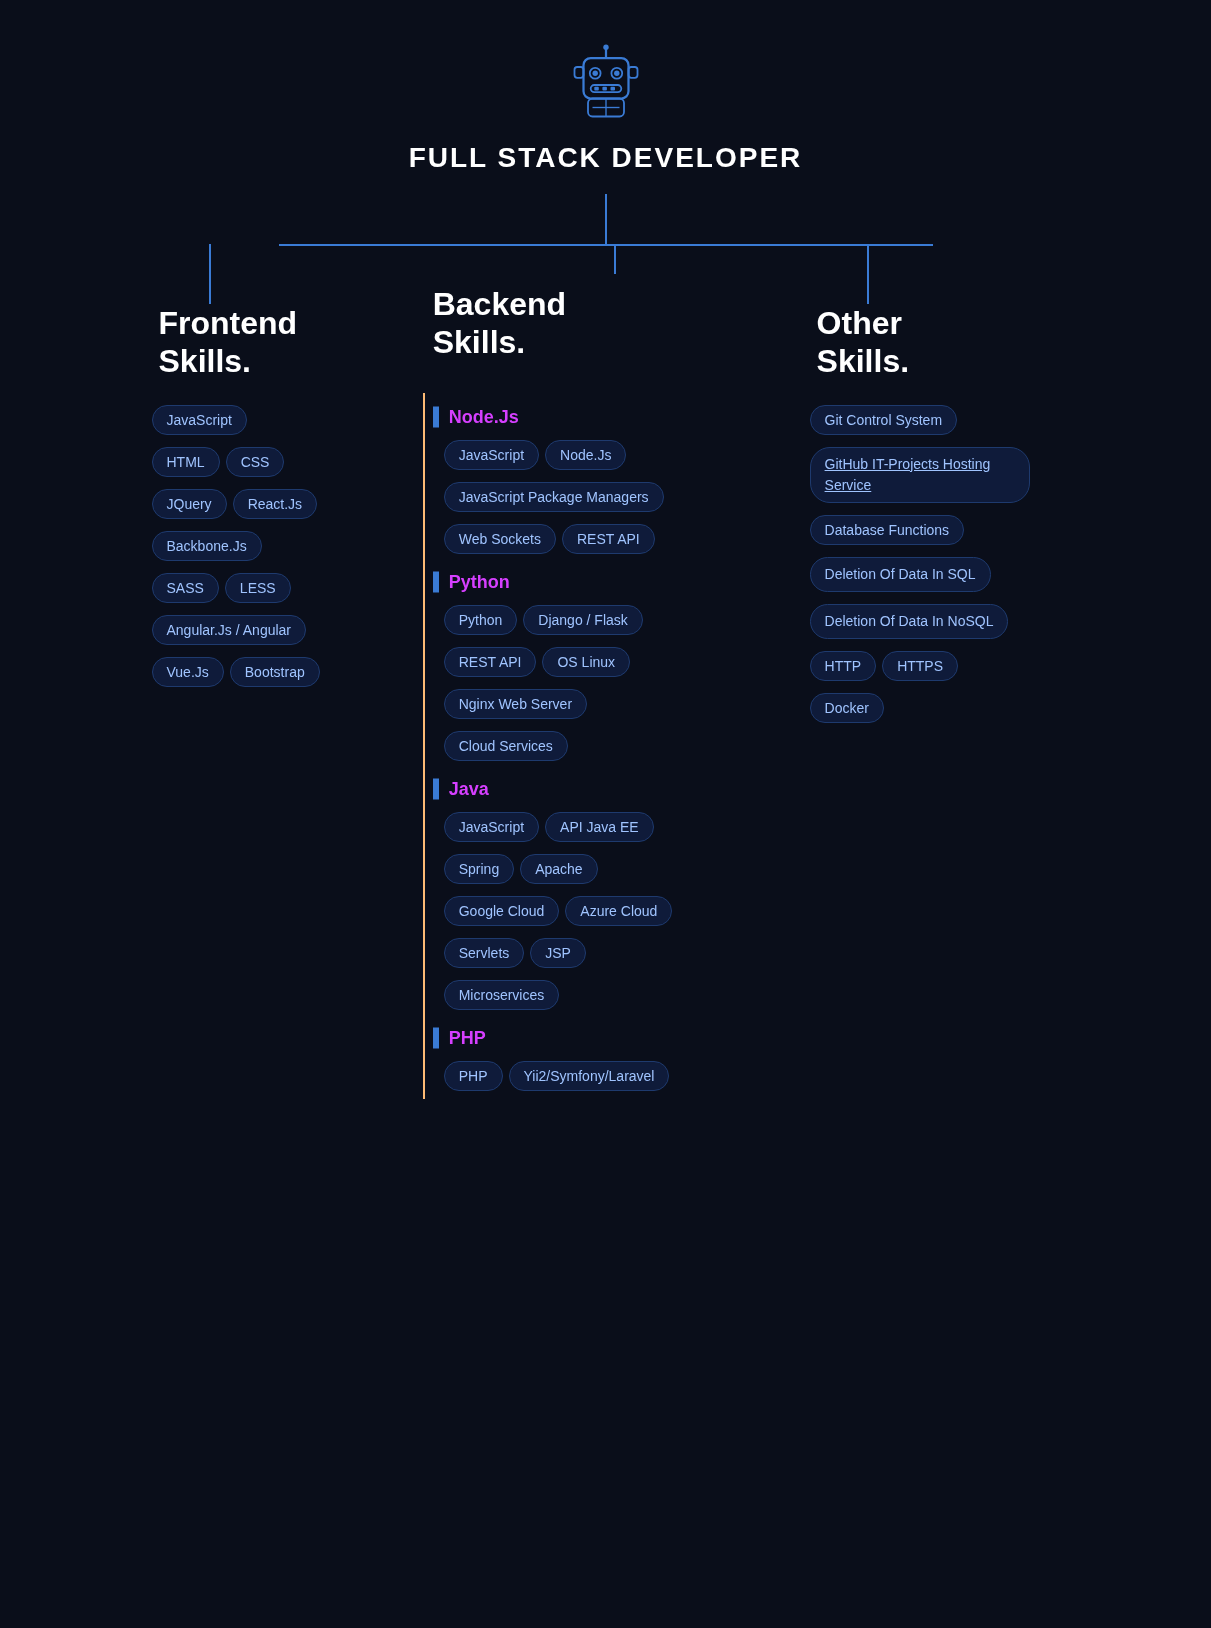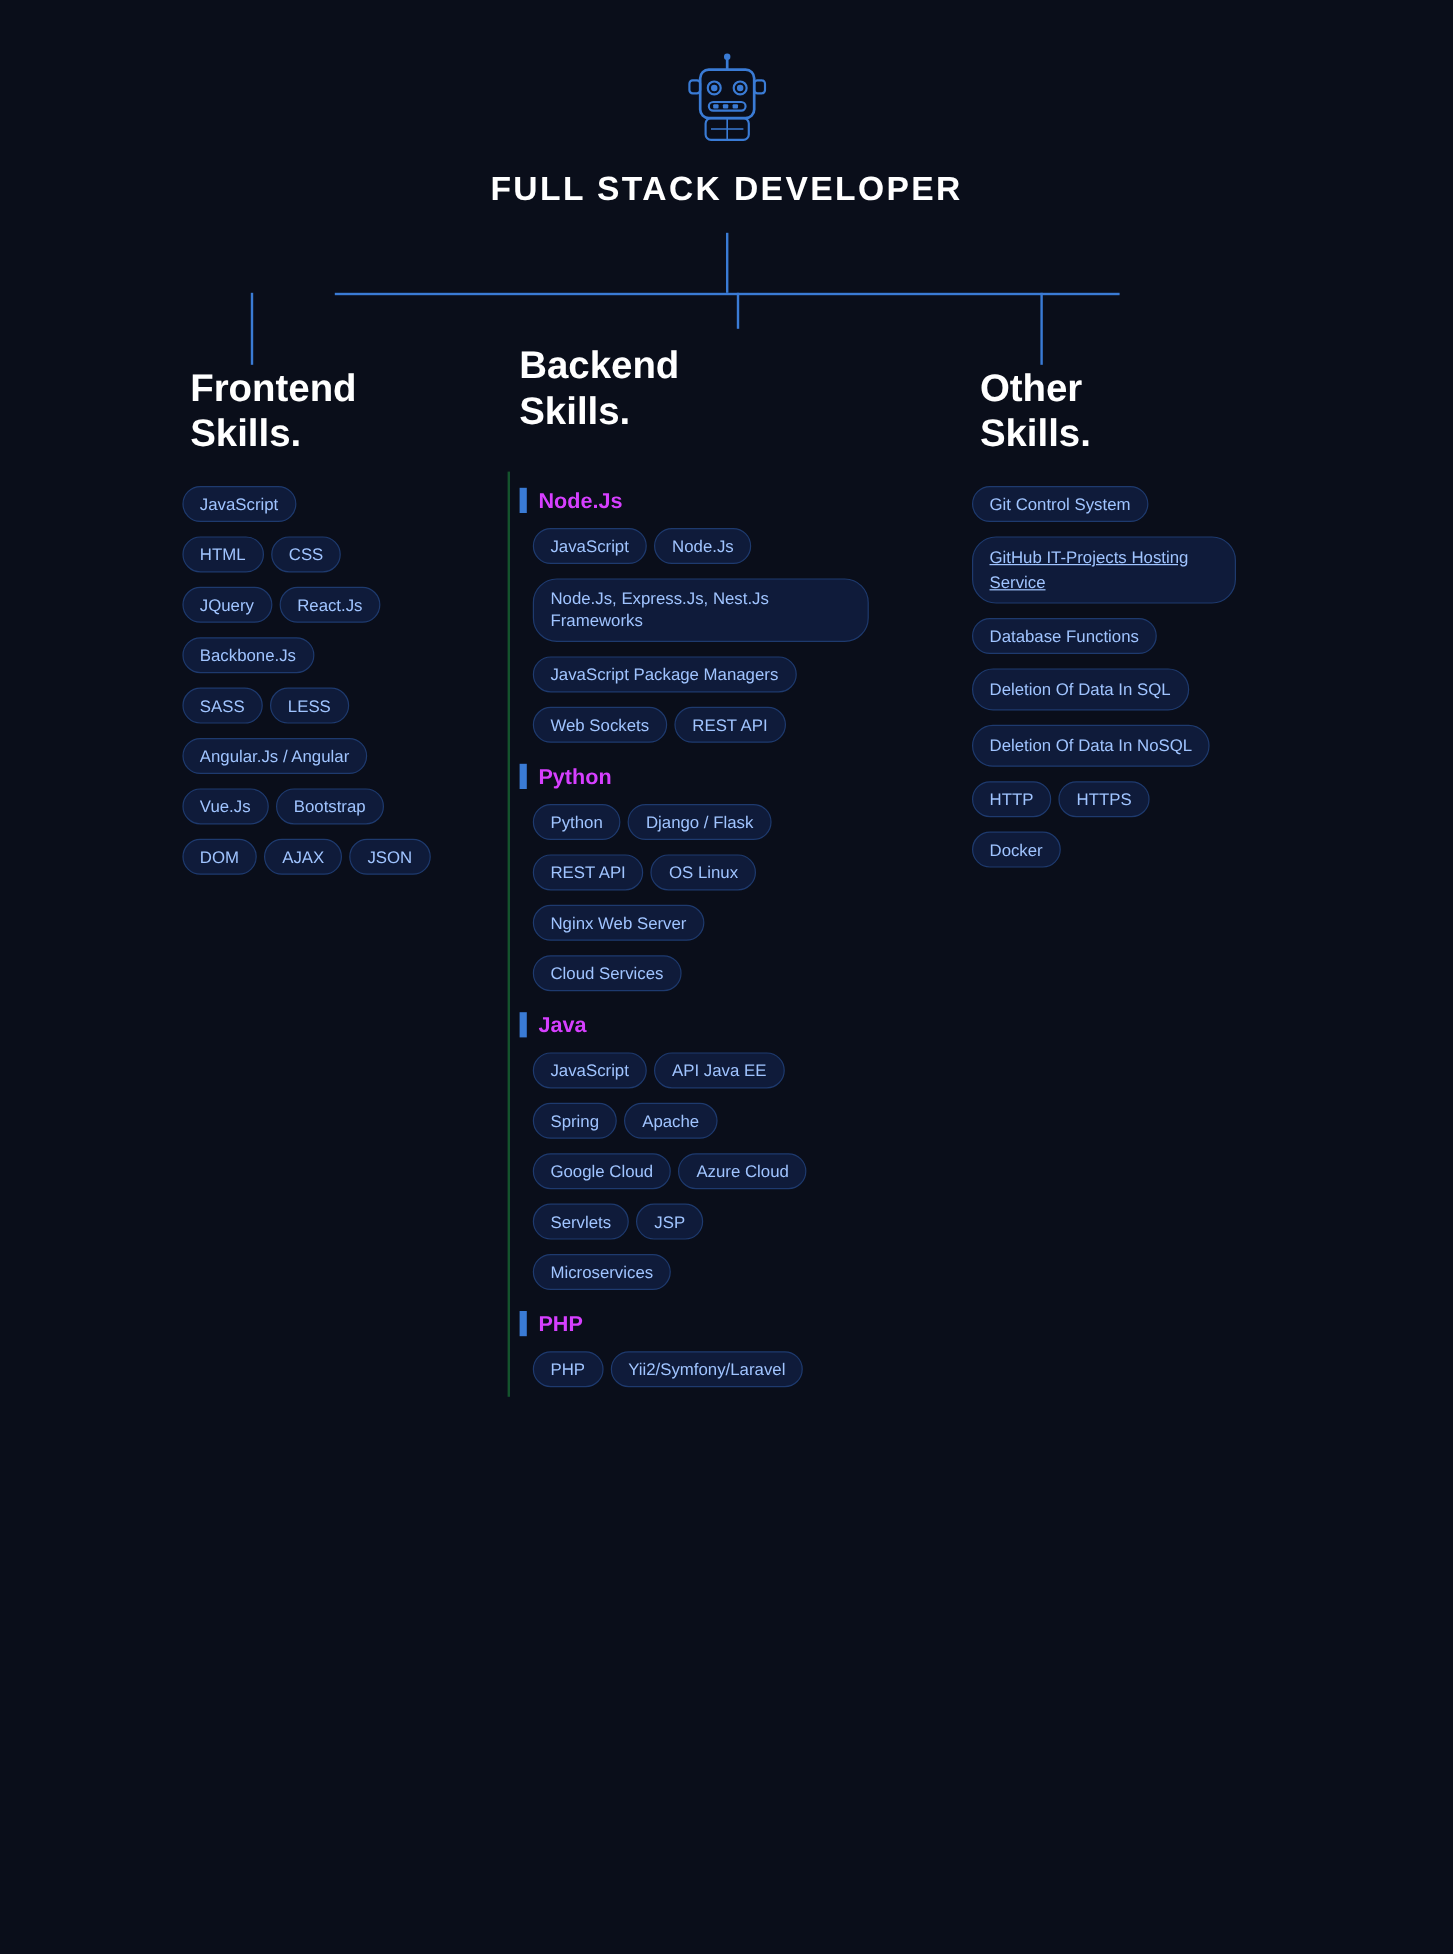--- a/index.html
+++ b/index.html
@@ -118,21 +118,21 @@
       left: -8px;
       top: 50%;
       transform: translateY(-50%);
       width: 6px;
       height: 100%;
       background: #3a7bd5;
     }
     
     .backend-content {
       width: 100%;
-      border-left: 2px solid #14532d;
+      border-left: 2px solid #fdba74;
       padding-left: 16px;
       margin-top: 0;
     }
   </style>
 </head>
 <body>
 
 <div class="page-container">
 
   <div class="header">
@@ -194,43 +194,35 @@
         <span class="tag">SASS</span>
         <span class="tag">LESS</span>
       </div>
       <div class="tags-row">
         <span class="tag">Angular.Js / Angular</span>
       </div>
       <div class="tags-row">
         <span class="tag">Vue.Js</span>
         <span class="tag">Bootstrap</span>
       </div>
-      <div class="tags-row">
-        <span class="tag">DOM</span>
-        <span class="tag">AJAX</span>
-        <span class="tag">JSON</span>
-      </div>
     </div>
 
     <div class="column column-center" style="align-items:flex-start;">
 
       <div style="width:2px; height:30px; background:#3a7bd5; align-self:center;"></div>
       <h2 class="col-header" style="white-space:pre-line; align-self:flex-start;">Backend
 Skills.</h2>
       <div class="backend-content">
 
         <div class="section-label">Node.Js</div>
         <div class="tags-row">
           <span class="tag">JavaScript</span>
           <span class="tag">Node.Js</span>
         </div>
         <div class="tags-row">
-          <span class="tag" style="white-space:normal; max-width:280px; line-height:1.4;">Node.Js, Express.Js, Nest.Js Frameworks</span>
-        </div>
-        <div class="tags-row">
           <span class="tag">JavaScript Package Managers</span>
         </div>
         <div class="tags-row">
           <span class="tag">Web Sockets</span>
           <span class="tag">REST API</span>
         </div>
 
         <div class="section-label">Python</div>
         <div class="tags-row">
           <span class="tag">Python</span>

